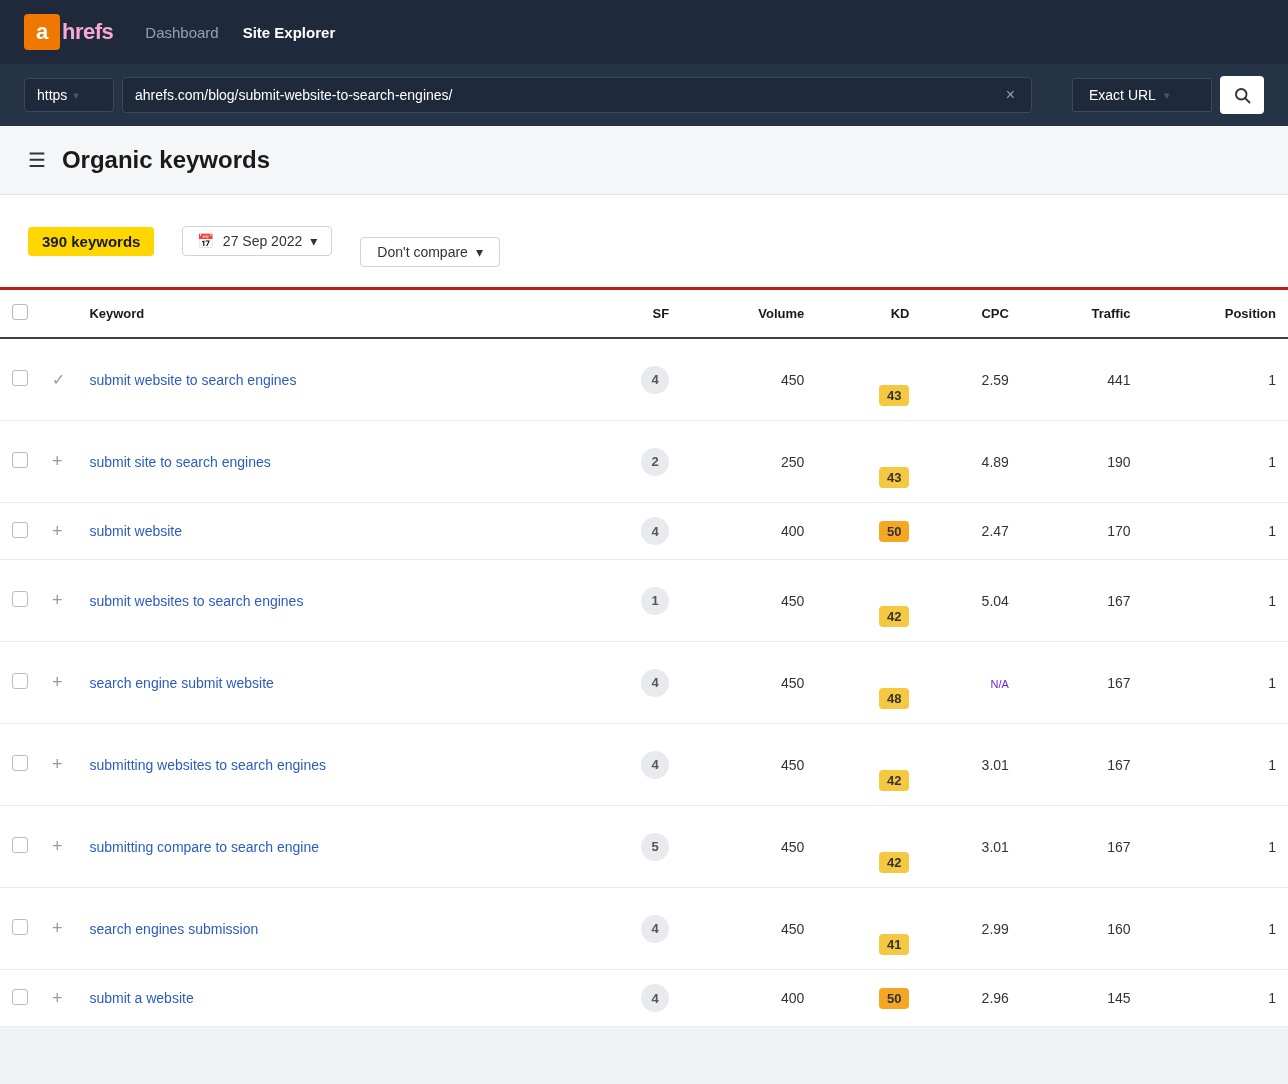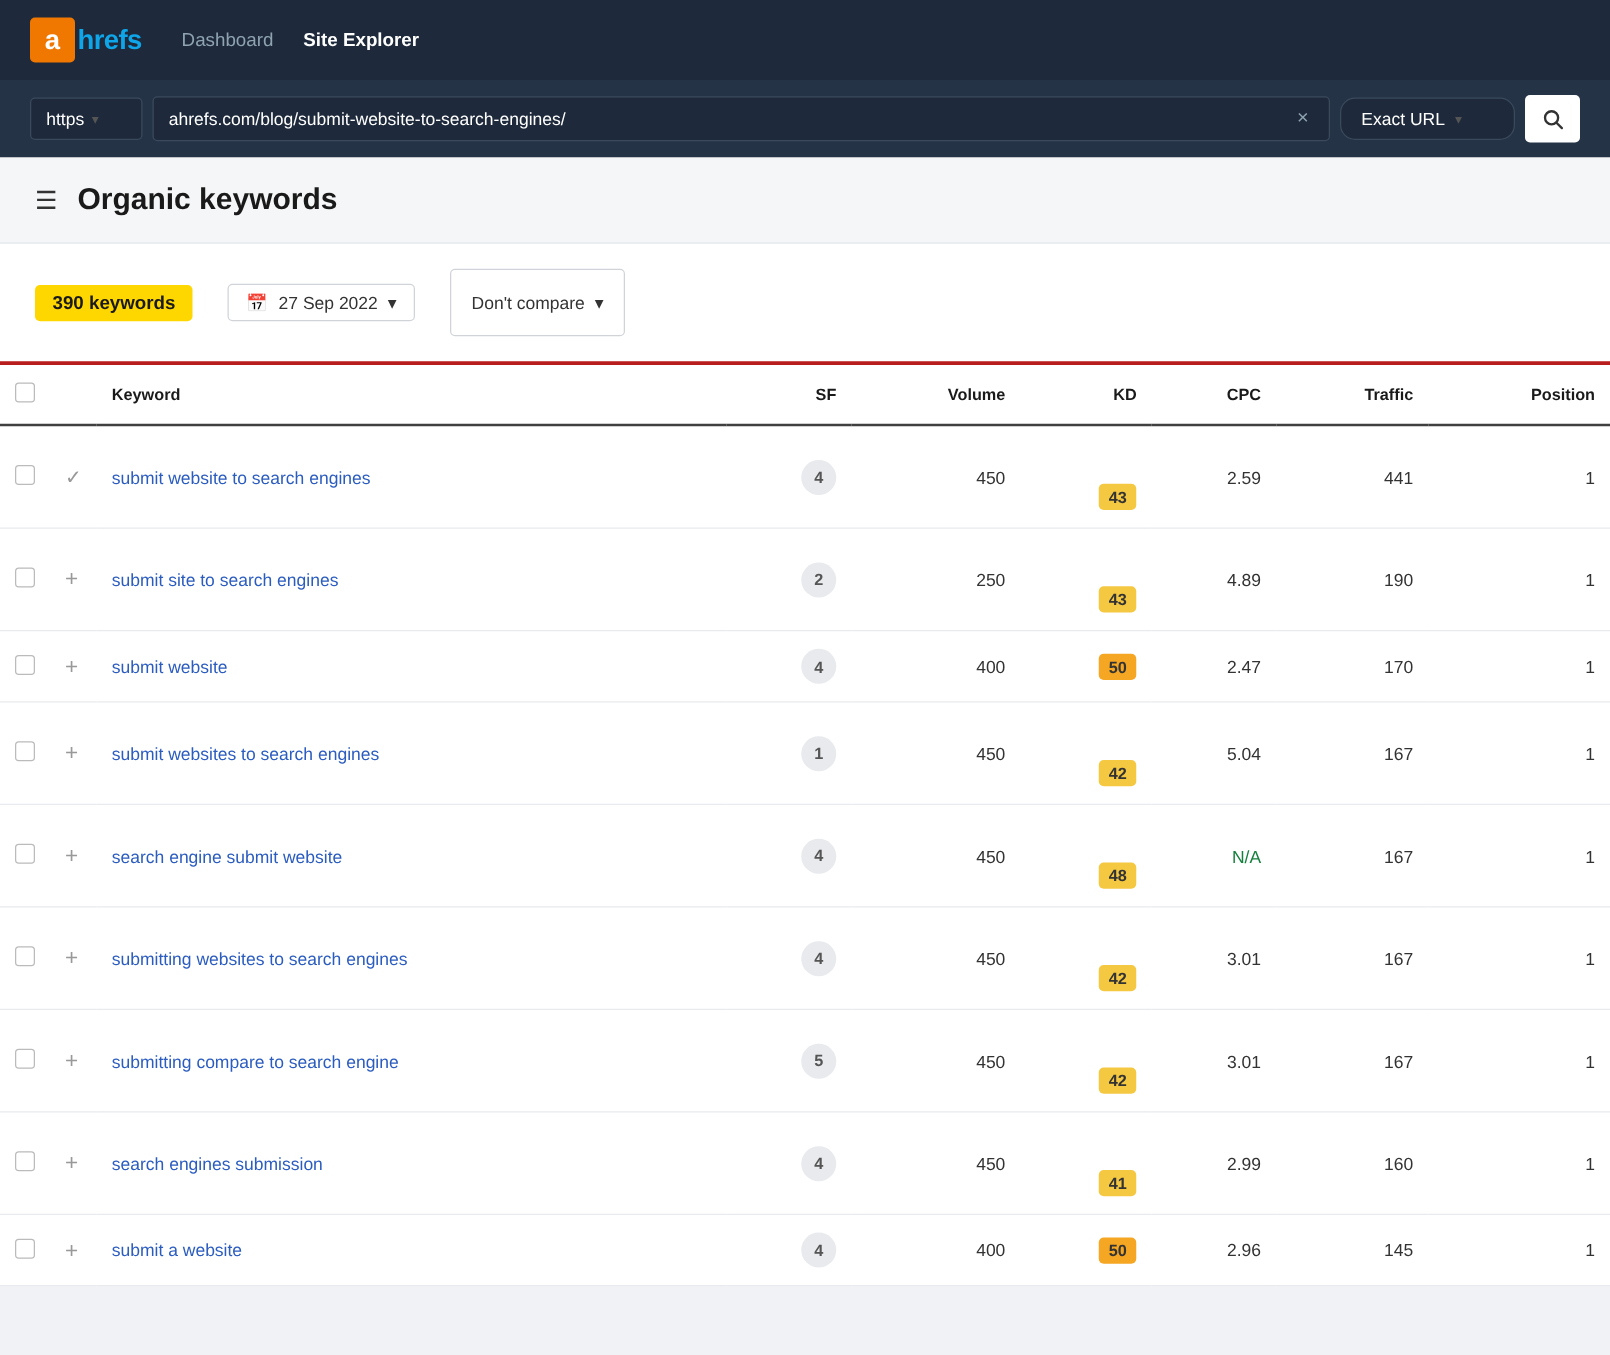--- a/index.html
+++ b/index.html
@@ -25,21 +25,21 @@
       background: #f07800;
       border-radius: 4px;
       display: flex;
       align-items: center;
       justify-content: center;
       color: white;
       font-size: 20px;
       font-weight: 900;
     }
     .logo-text {
-      color: #0ea5e9;
+      color: #f9a8d4;
       font-size: 22px;
       font-weight: 700;
       letter-spacing: -0.5px;
     }
     .nav-item {
       color: #8fa3b1;
       font-size: 15px;
       cursor: pointer;
       padding: 4px 8px;
     }
@@ -91,27 +91,28 @@
       color: #8fa3b1;
       cursor: pointer;
       font-size: 16px;
       padding: 4px;
     }
     .mode-select {
       background: #1e2a3b;
       border: 1px solid #3a4a5c;
       color: white;
       padding: 8px 16px;
-      border-radius: 12px;
+      border-radius: 2px;
       font-size: 14px;
       cursor: pointer;
       display: flex;
       align-items: center;
       gap: 8px;
       min-width: 140px;
+      margin-left: 32px;
     }
     .search-btn {
       background: white;
       border: none;
       border-radius: 4px;
       width: 44px;
       height: 38px;
       display: flex;
       align-items: center;
       justify-content: center;
@@ -163,27 +164,28 @@
       cursor: pointer;
       display: flex;
       align-items: center;
       gap: 8px;
       color: #333;
     }
     .compare-btn {
       border: 1px solid #d0d4d9;
       background: white;
       border-radius: 4px;
-      padding: 18px 16px;
+      padding: 6px 16px;
       font-size: 14px;
       cursor: pointer;
       display: flex;
       align-items: center;
       gap: 8px;
       color: #333;
+      margin-top: 22px;
     }
 
     
     .table-wrapper {
       background: white;
     }
     table {
       width: 100%;
       border-collapse: collapse;
     }
@@ -240,21 +242,21 @@
     .kd-badge {
       padding: 3px 8px;
       border-radius: 4px;
       font-size: 13px;
       font-weight: 600;
       display: inline-block;
     }
     .kd-yellow { background: #f5c842; color: #333; margin-top: 32px; }
     .kd-orange { background: #f5a623; color: #333; }
 
-    .na-text { color: #15803d; font-size: 14px; }
+    .na-text { color: #6d28d9; font-size: 11px; }
 
     .chevron { font-size: 11px; color: #555; }
   </style>
 </head>
 <body>
 
 <div class="header">
   <div class="logo">
     <div class="logo-icon">
       <span style="color:white;font-weight:900;font-size:22px;">a</span>

